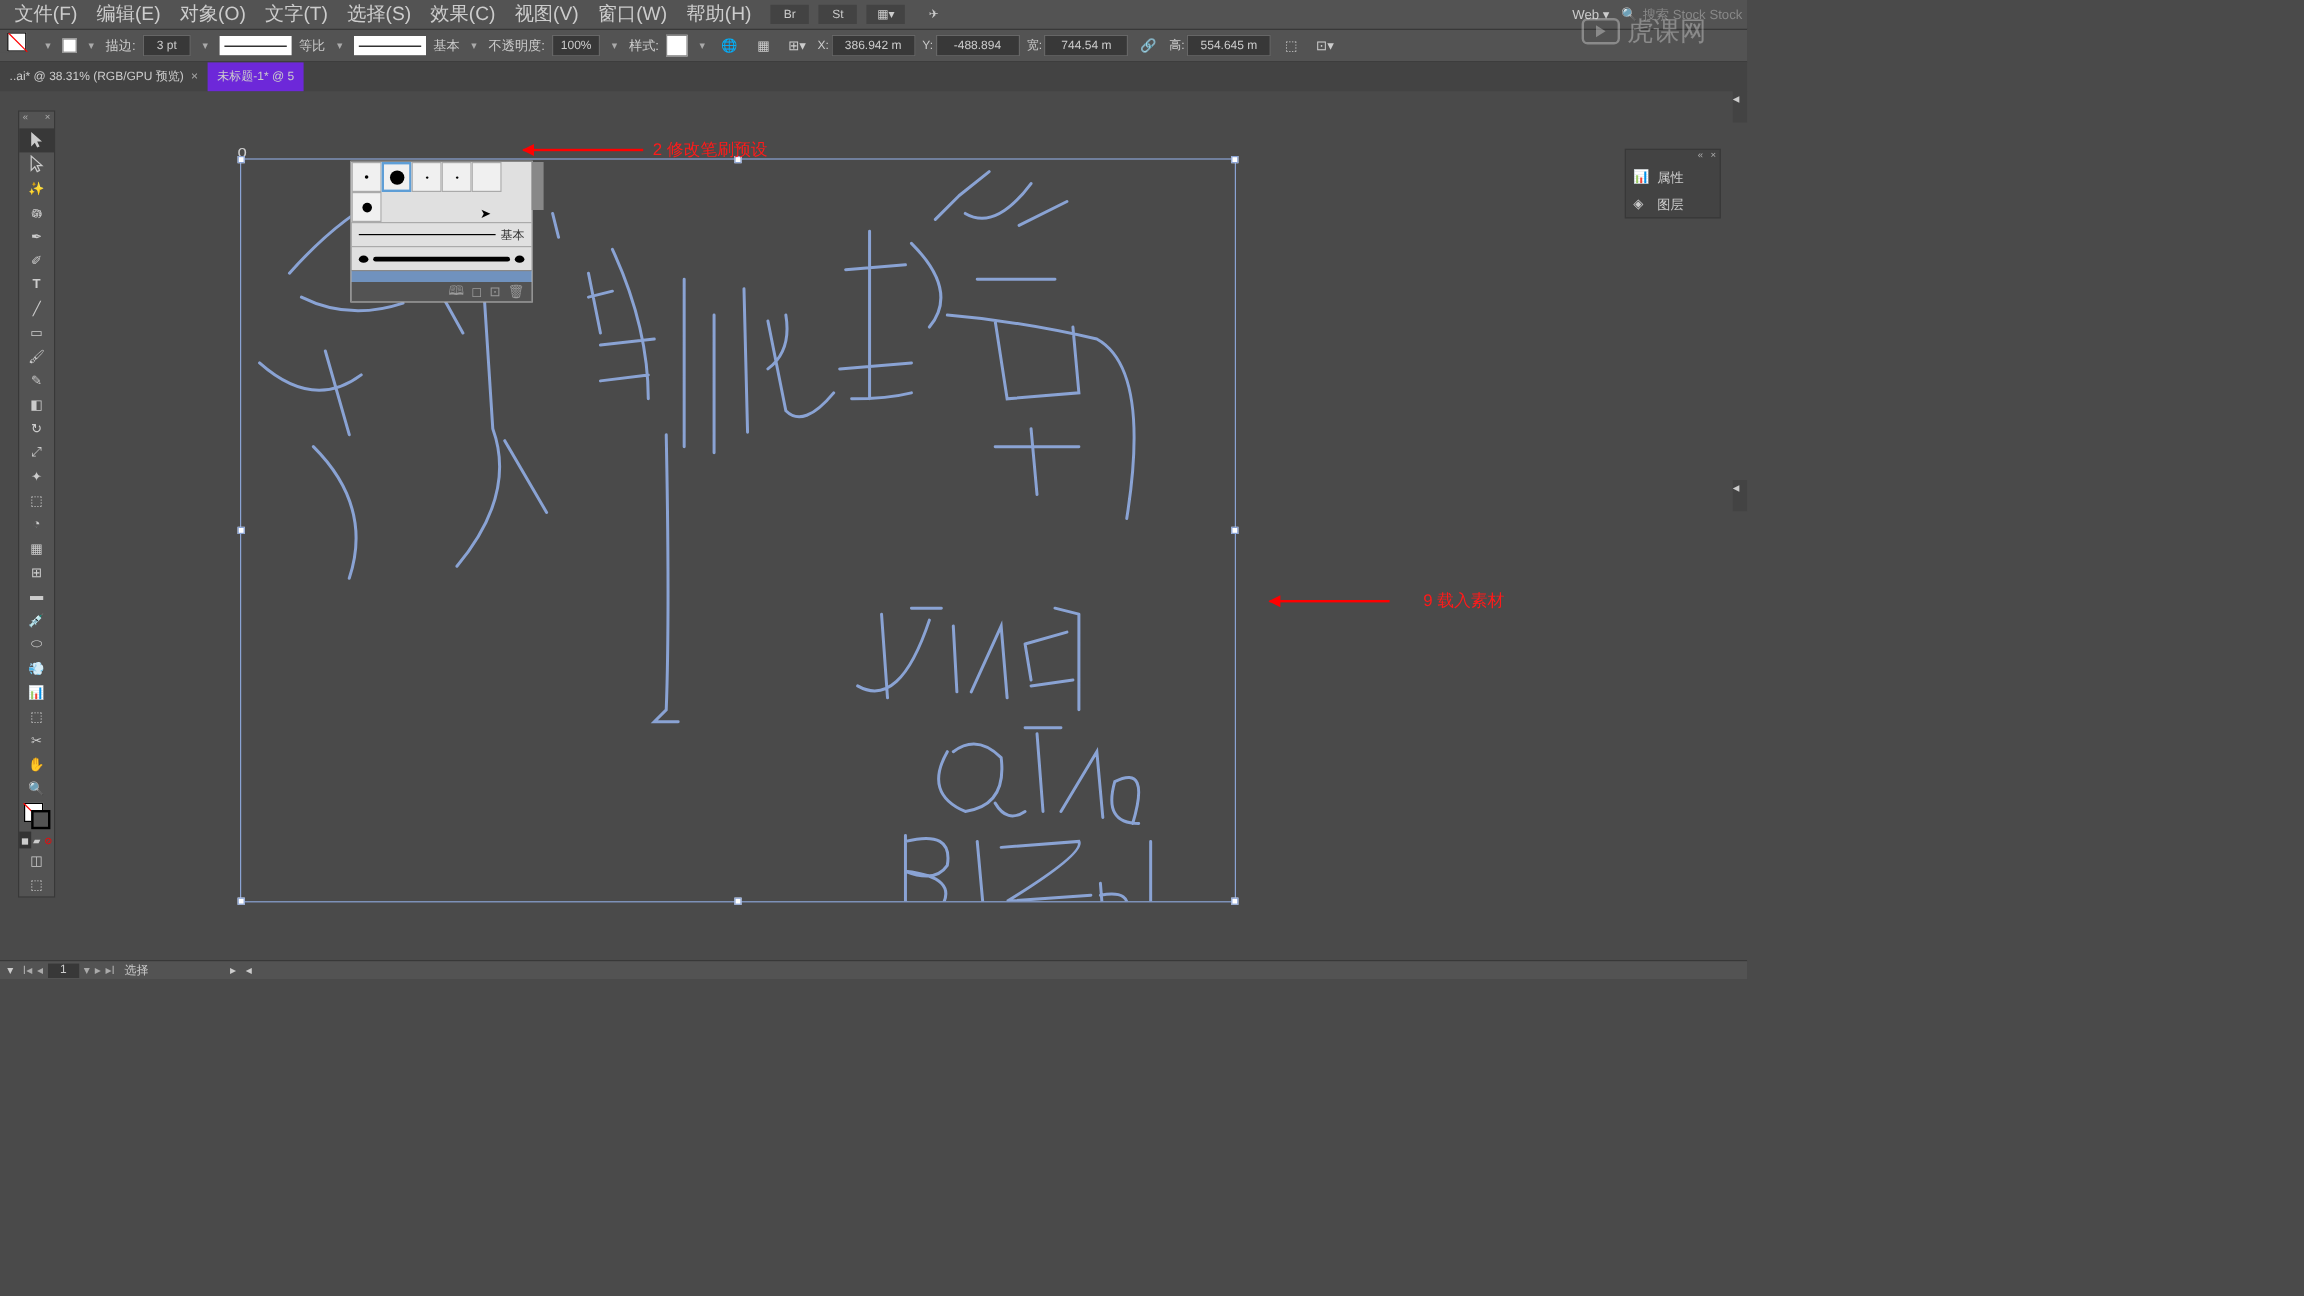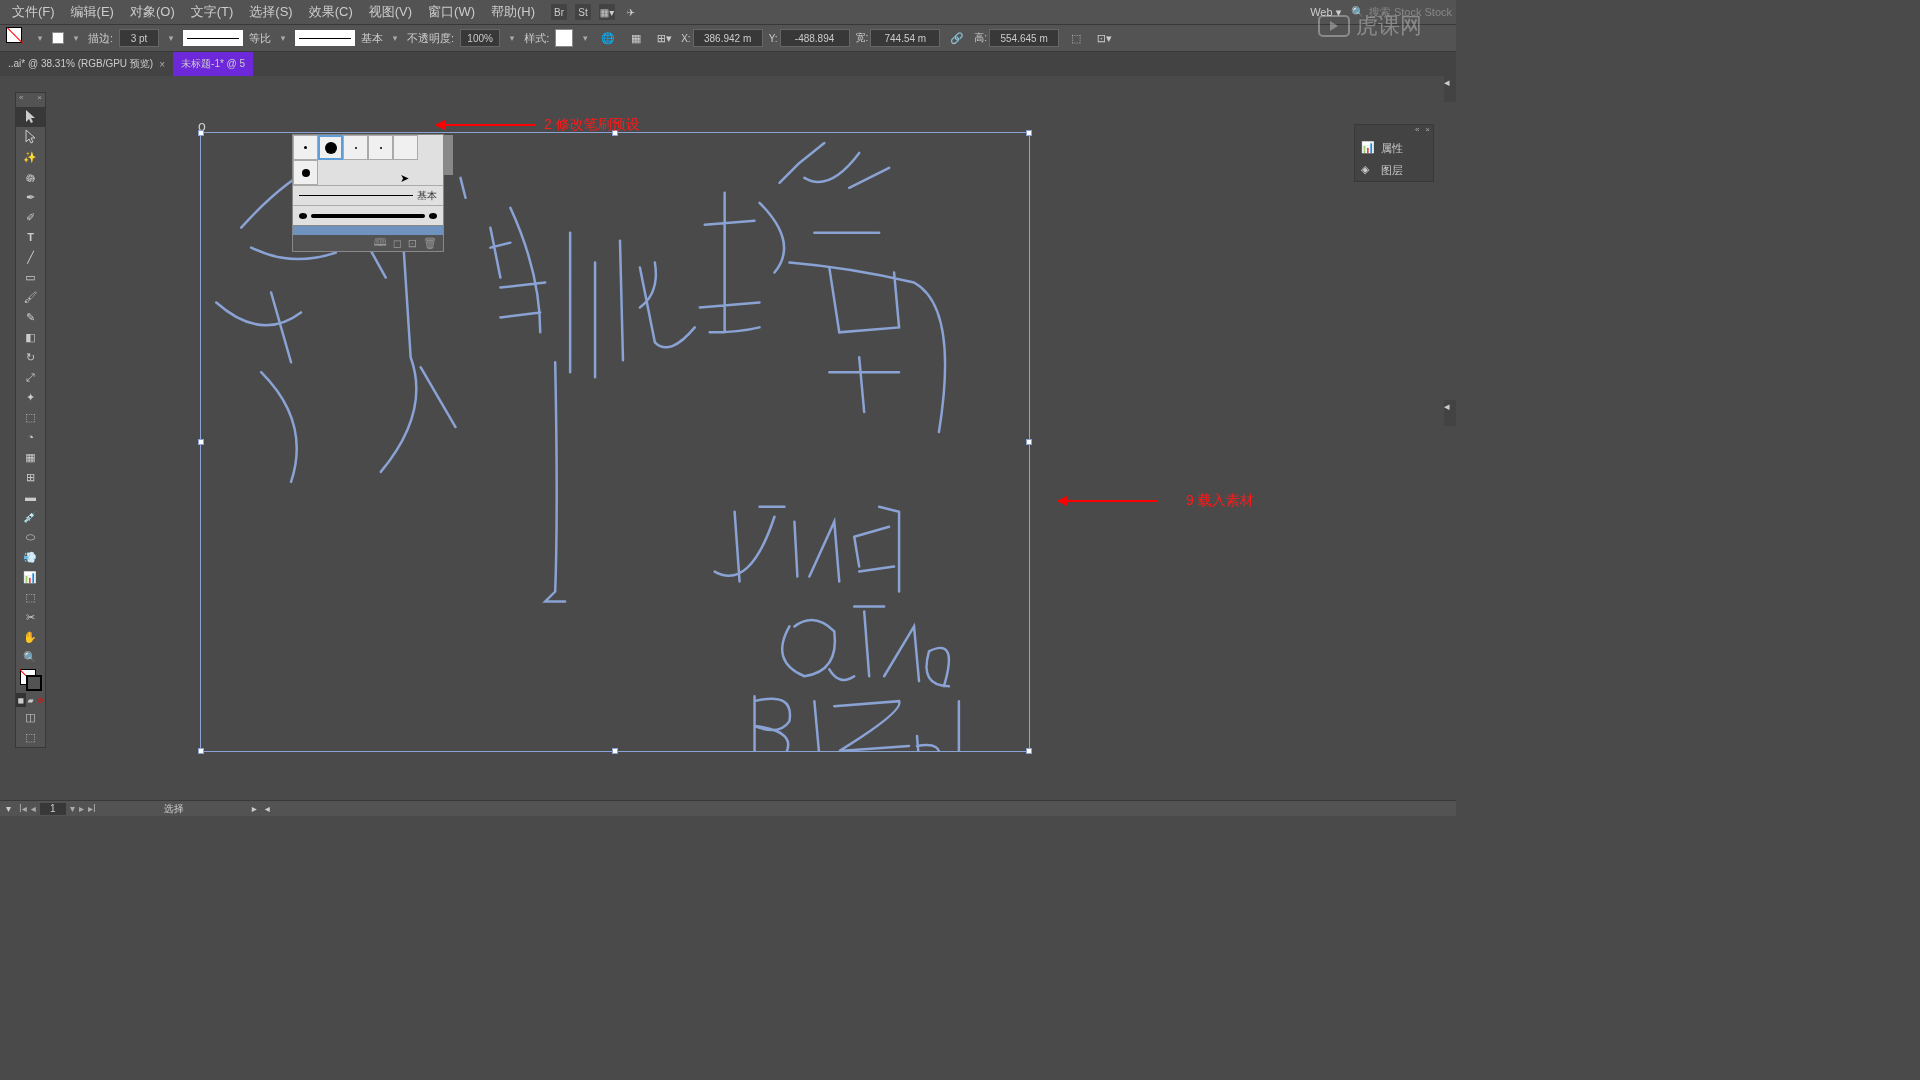--- a/index.html
+++ b/index.html
@@ -1,22 +1,22 @@
 <!DOCTYPE html>
 <html><head>
 <meta charset="utf-8">
 <style>
 * { margin: 0; padding: 0; box-sizing: border-box; font-family: "Microsoft YaHei", sans-serif; }
 body { background: #4a4a4a; color: #ccc; width: 1456px; height: 816px; overflow: hidden; position: relative; font-size: 11px; }
 
 
 .menubar { height: 24px; background: #535353; display: flex; align-items: center; padding: 0 4px; }
-.menubar .mi { padding: 0 8px; font-size: 13px; cursor: pointer; text-align: right; }
+.menubar .mi { padding: 0 8px; font-size: 16px; cursor: pointer; text-align: right; }
 .menubar .icos { margin-left: 8px; display: flex; gap: 8px; }
-.menubar .ico-box { width: 16px; height: 16px; background: #434343; display: flex; align-items: center; justify-content: center; font-size: 10px; }
+.menubar .ico-box { width: 32px; height: 16px; background: #434343; display: flex; align-items: center; justify-content: center; font-size: 10px; }
 .menubar .right { margin-left: auto; display: flex; align-items: center; gap: 10px; }
 .search-adobe { display: flex; align-items: center; gap: 4px; color: #888; }
 
 
 .controlbar { height: 28px; background: #535353; border-top: 1px solid #383838; border-bottom: 1px solid #383838; display: flex; align-items: center; padding: 0 6px; gap: 6px; font-size: 11px; }
 .fillstroke { width: 22px; height: 22px; position: relative; }
 .fillstroke .fill { position: absolute; top: 0; left: 0; width: 16px; height: 16px; background: #fff; border: 1px solid #000; }
 .fillstroke .none-line { position: absolute; width: 22px; height: 1px; background: red; transform: rotate(45deg); top: 8px; left: -2px; }
 .ctrl-swatch { width: 18px; height: 18px; background: #fff; border: 1px solid #888; }
 .ctrl-label { color: #ccc; }
@@ -340,21 +340,21 @@
 <div class="statusbar">
   <span>▾</span>
   <div class="nav">
       <span>I◂</span>
       <span>◂</span>
       <input value="1" style="">
       <span>▾</span>
       <span>▸</span>
       <span>▸I</span>
     </div>
-  <span style="margin-left:60px">选择</span>
+  <span style="">选择</span>
   <span style="margin-left:60px">▸</span>
     <span>◂</span>
 </div>
 
 <div class="watermark">
     <div class="play"></div>
     <span>虎课网</span>
   </div>
 
 </body></html>

